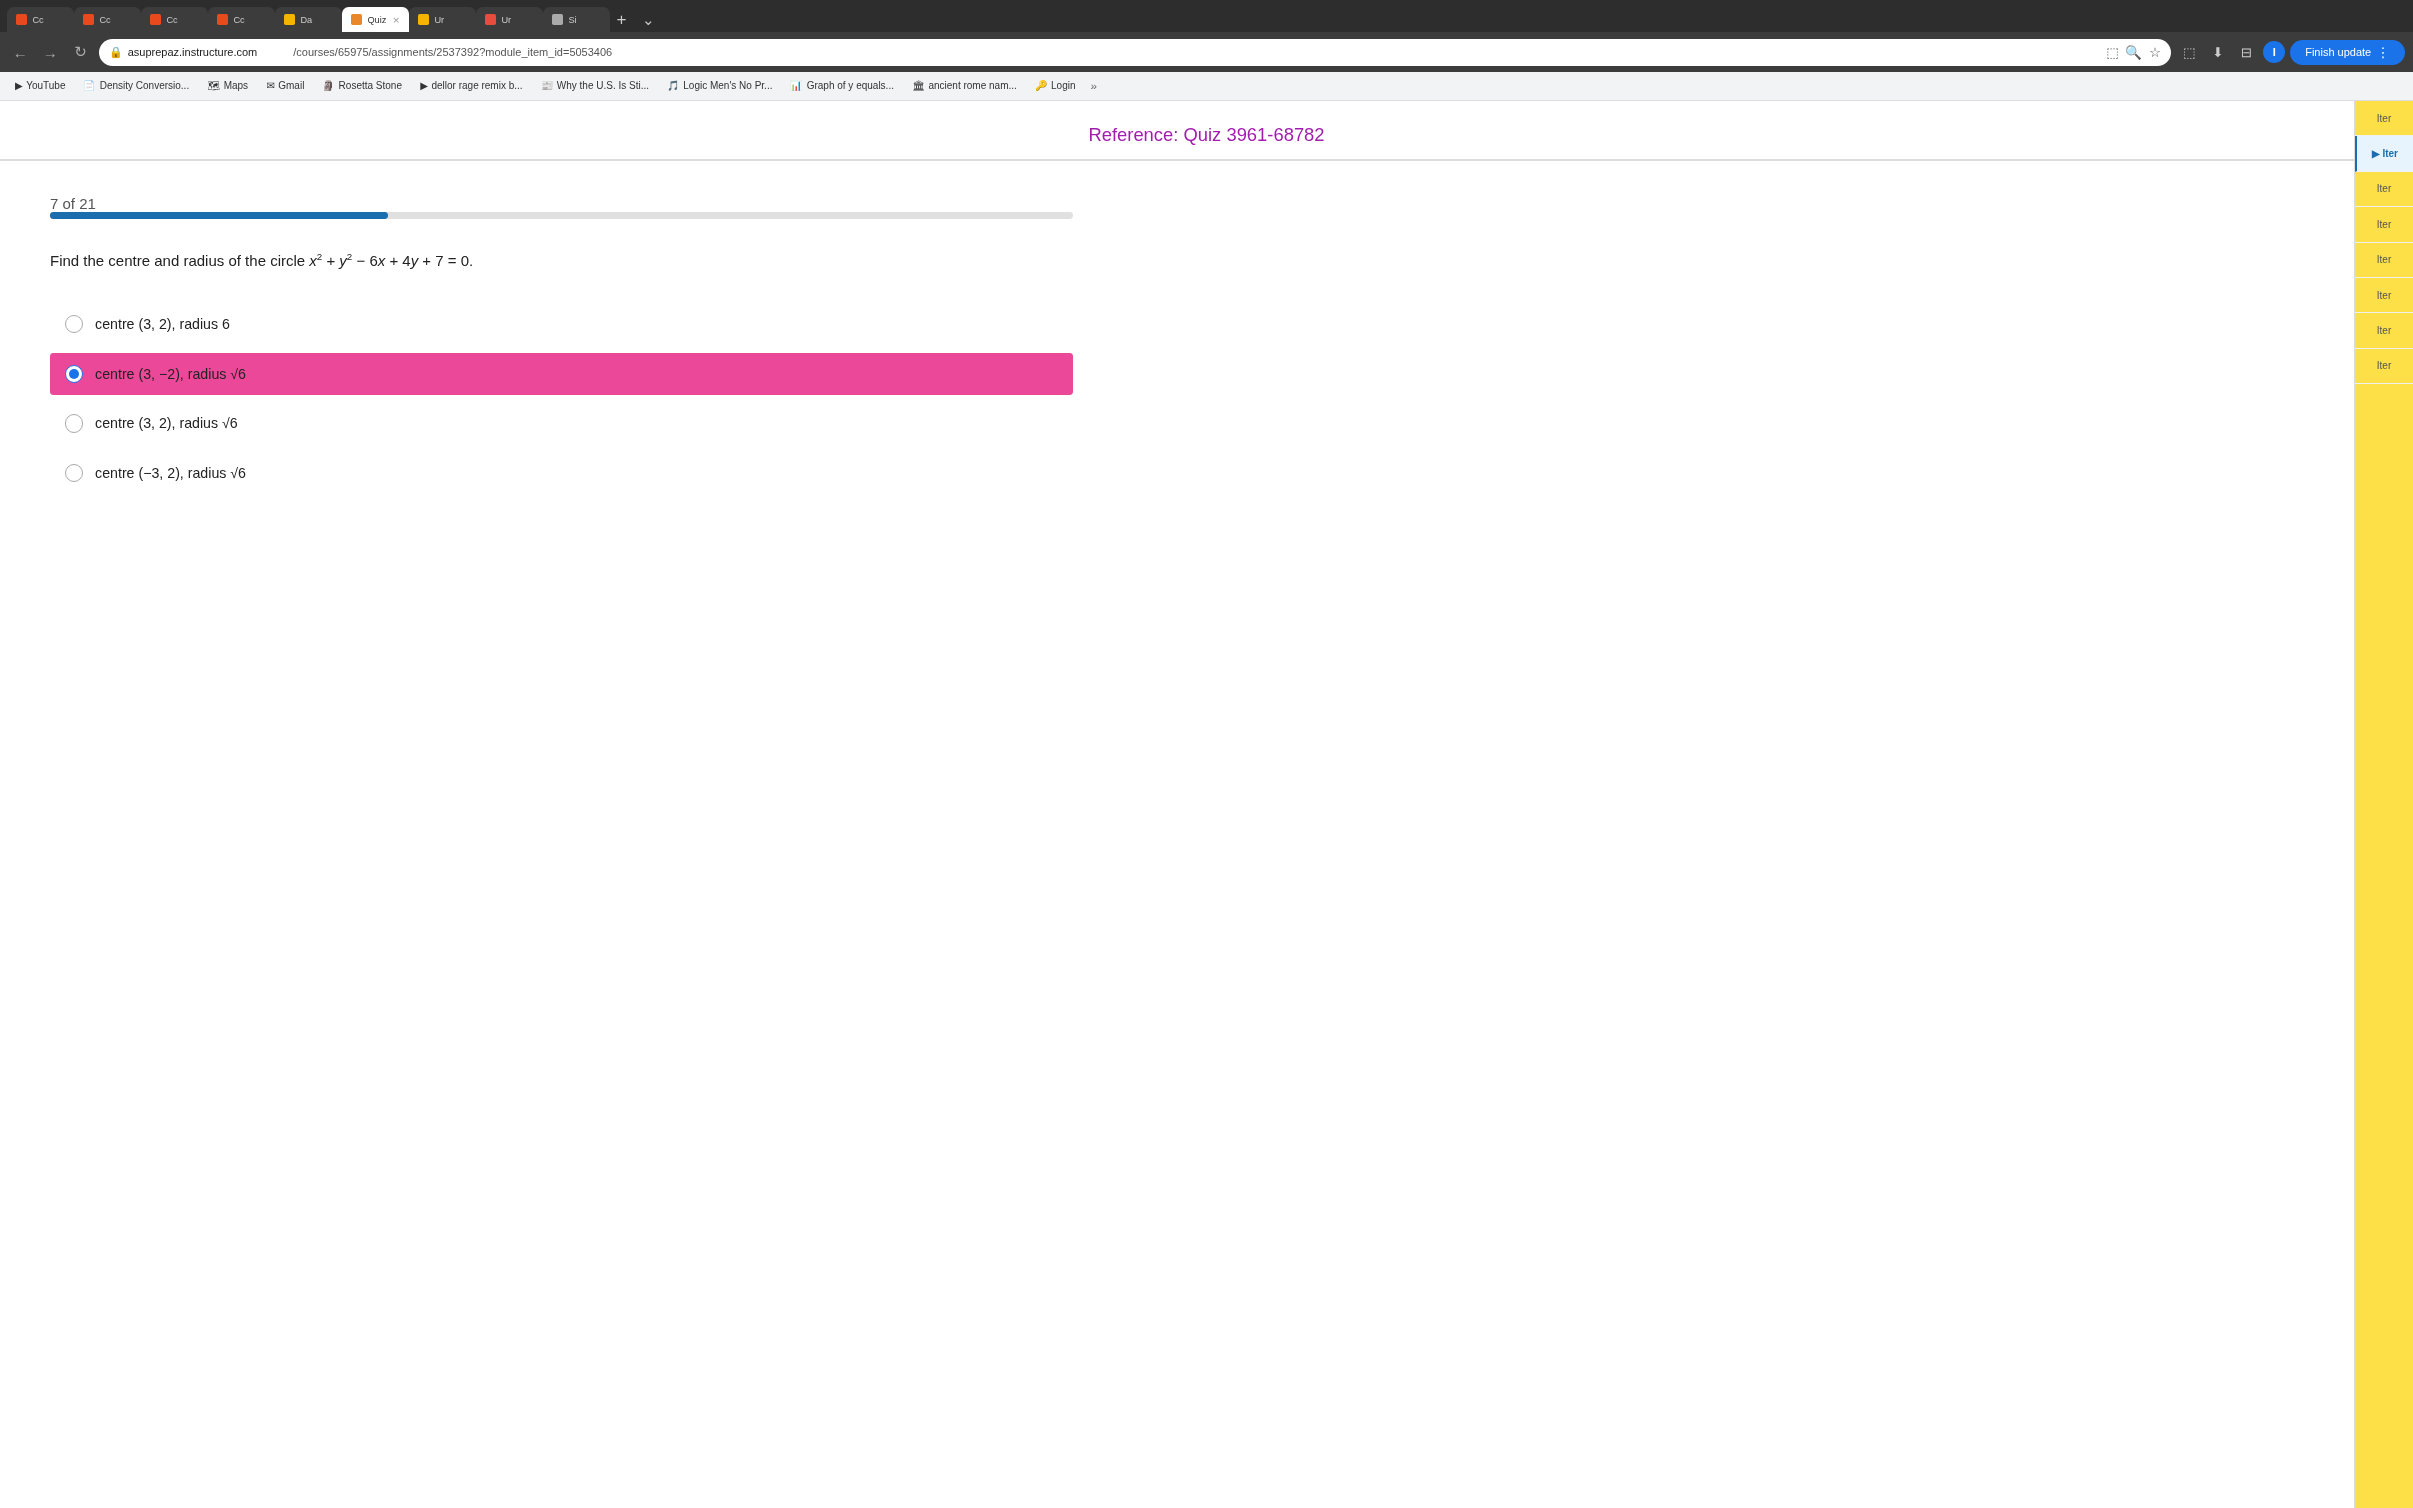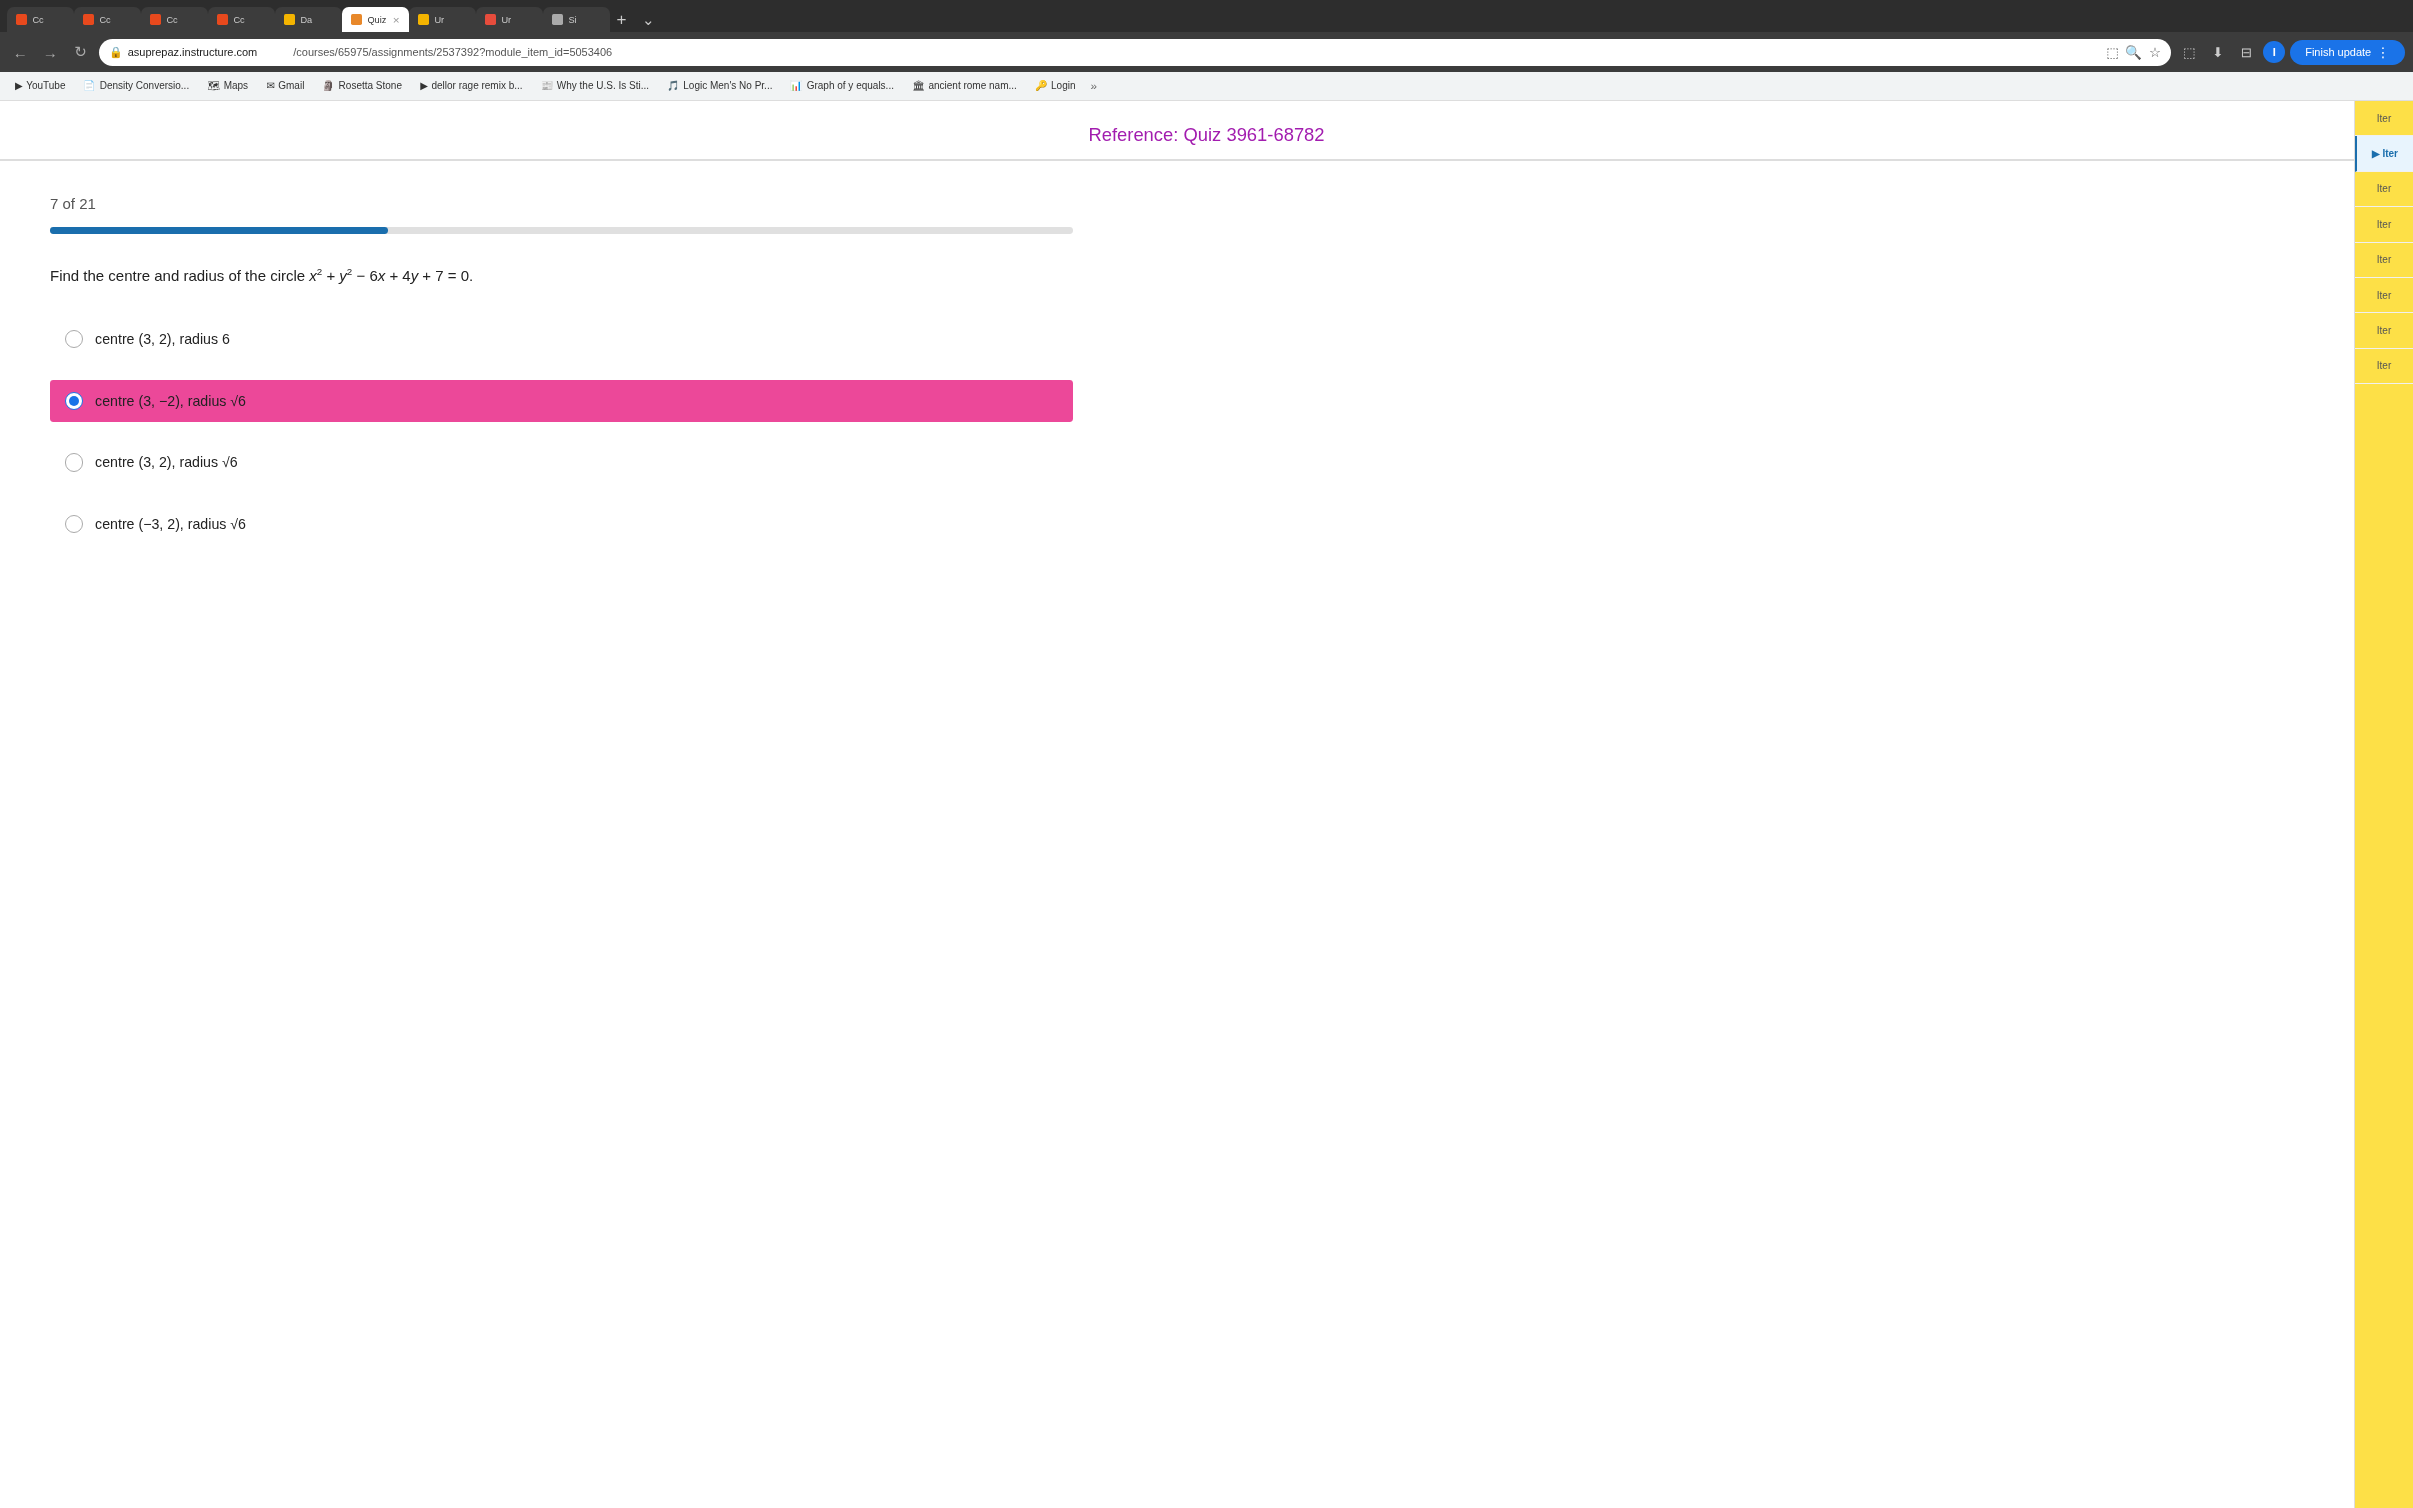--- a/index.html
+++ b/index.html
@@ -35,28 +35,28 @@
     .bookmark-item { display: flex; align-items: center; gap: 3.4px; padding: 1.7px 6.7px; border-radius: 10px; cursor: pointer; white-space: nowrap; font-size: 10px; color: #333; }
     .bookmark-more { margin-left: 3.4px; color: #666; font-size: 11.7px; cursor: pointer; }
 
     
     .page-content { background: #fff; min-height: calc(1508px - 101px); padding: 0; position: relative; }
 
     .reference-header { text-align: center; padding: 23.5px 17px 13.4px; font-size: 18.4px; color: #a21caf; font-weight: 400; border-bottom: 0.8px solid #ddd; }
 
     .quiz-body { padding: 34px 50px; max-width: 1123px; }
 
-    .question-counter { font-size: 15px; color: #555; margin-bottom: 15px; }
+    .question-counter { font-size: 15px; color: #555; margin-bottom: 0; }
 
     .progress-bar-wrap { height: 6.7px; background: #e0e0e0; border-radius: 3.4px; margin-bottom: 30px; }
     .progress-bar-fill { height: 100%; background: #1a6ead; border-radius: 3.4px; }
 
     .question-text { font-size: 15px; color: #222; margin-bottom: 30px; line-height: 1.6; }
 
-    .options-list { list-style: none; display: flex; flex-direction: column; gap: 20px; }
+    .options-list { list-style: none; display: flex; flex-direction: column; gap: 8px; }
     .option-item { display: flex; align-items: center; gap: 11.7px; padding: 11.7px 15px; border-radius: 3.4px; cursor: pointer; font-size: 14.2px; color: #222; }
     .option-item.selected { background: #ec4899; }
     .radio-outer { width: 18.4px; height: 18.4px; border-radius: 50%; border: 1.7px solid #aaa; display: flex; align-items: center; justify-content: center; flex-shrink: 0; }
     .radio-outer.checked { border-color: #1a73e8; background: #fff; }
     .radio-inner { width: 10px; height: 10px; border-radius: 50%; background: #1a73e8; }
 
     
     .side-panel { position: fixed; right: 0; top: 101px; width: 59px; background: #fde047; border-left: 0.8px solid #ddd; height: calc(100% - 101px); display: flex; flex-direction: column; }
     .side-item { padding: 11.7px 8.4px; border-bottom: 0.8px solid #f0f0f0; font-size: 10px; color: #555; text-align: center; cursor: pointer; }
     .side-item.active { border-left: 2.5px solid #1a6ead; background: #e8f4fd; color: #1a6ead; font-weight: 600; }

